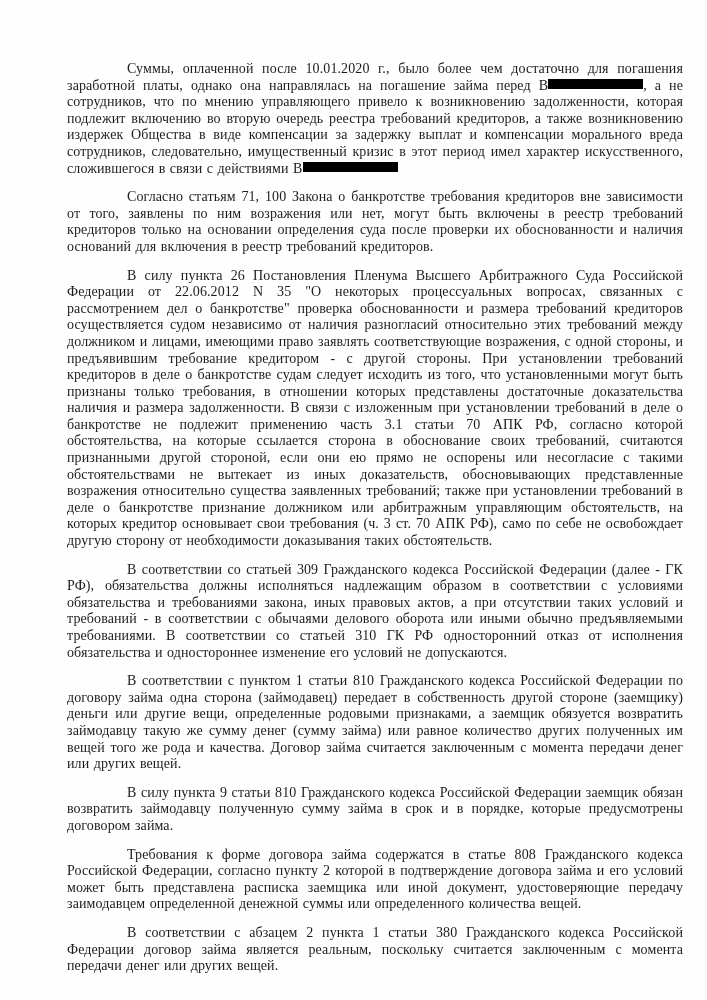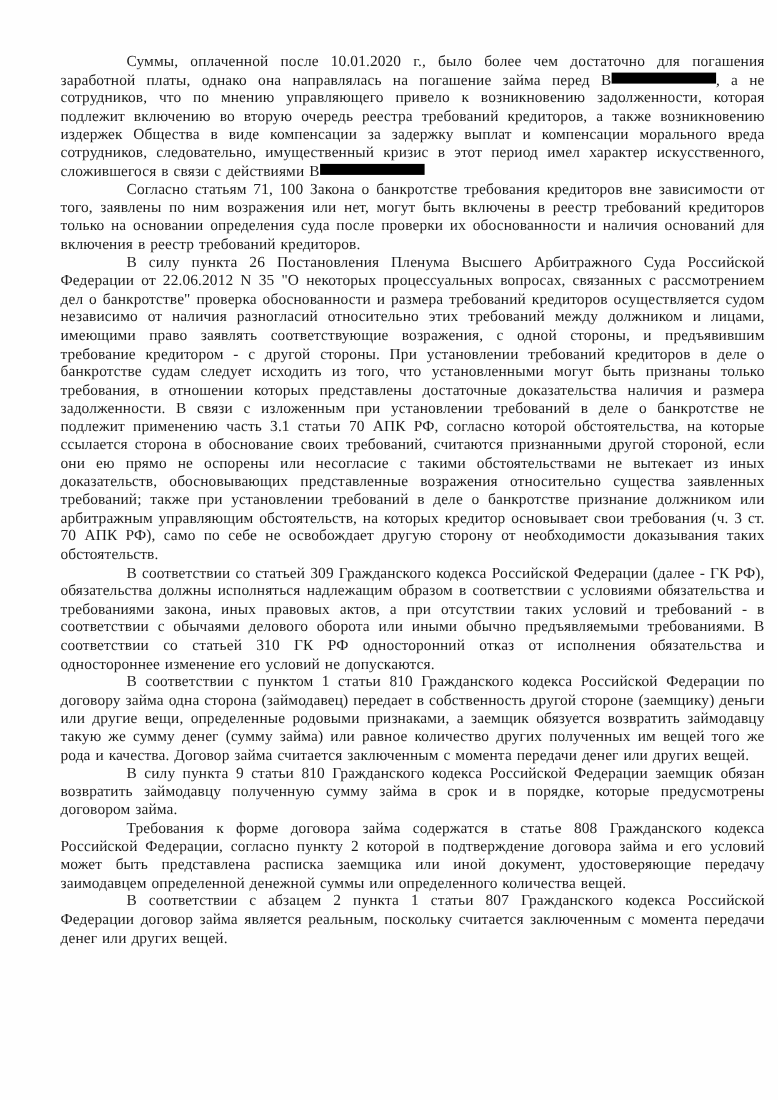--- a/index.html
+++ b/index.html
@@ -20,21 +20,21 @@
     position: absolute;
     left: 55px;
     top: 49px;
     width: 640px;
     font-size: 14px;
     line-height: 16.6px;
     text-align: justify;
     text-justify: inter-word;
   }
   .para {
-    margin: 0;
+    margin: 12px;
     padding: 0;
     text-indent: 60px;
     word-spacing: 0.06em;
     letter-spacing: 0.1px;
   }
   .redaction {
     display: inline-block;
     width: 95px;
     height: 10px;
     background: #000000;
@@ -48,15 +48,15 @@
 
 <div class="page">
   <div class="text-block">
       <p class="para"><span>Суммы, оплаченной после 10.01.2020 г., было более чем достаточно для погашения заработной платы, однако она направлялась на погашение займа перед В</span><span class="redaction" style="background: rgb(0, 0, 0);"></span><span>, а не сотрудников, что по мнению управляющего привело к возникновению задолженности, которая подлежит включению во вторую очередь реестра требований кредиторов, а также возникновению издержек Общества в виде компенсации за задержку выплат и компенсации морального вреда сотрудников, следовательно, имущественный кризис в этот период имел характер искусственного, сложившегося в связи с действиями В</span><span class="redaction" style="background: rgb(0, 0, 0);"></span></p>
       <p class="para"><span>Согласно статьям 71, 100 Закона о банкротстве требования кредиторов вне зависимости от того, заявлены по ним возражения или нет, могут быть включены в реестр требований кредиторов только на основании определения суда после проверки их обоснованности и наличия оснований для включения в реестр требований кредиторов.</span></p>
       <p class="para"><span>В силу пункта 26 Постановления Пленума Высшего Арбитражного Суда Российской Федерации от 22.06.2012 N 35 "О некоторых процессуальных вопросах, связанных с рассмотрением дел о банкротстве" проверка обоснованности и размера требований кредиторов осуществляется судом независимо от наличия разногласий относительно этих требований между должником и лицами, имеющими право заявлять соответствующие возражения, с одной стороны, и предъявившим требование кредитором - с другой стороны. При установлении требований кредиторов в деле о банкротстве судам следует исходить из того, что установленными могут быть признаны только требования, в отношении которых представлены достаточные доказательства наличия и размера задолженности. В связи с изложенным при установлении требований в деле о банкротстве не подлежит применению часть 3.1 статьи 70 АПК РФ, согласно которой обстоятельства, на которые ссылается сторона в обоснование своих требований, считаются признанными другой стороной, если они ею прямо не оспорены или несогласие с такими обстоятельствами не вытекает из иных доказательств, обосновывающих представленные возражения относительно существа заявленных требований; также при установлении требований в деле о банкротстве признание должником или арбитражным управляющим обстоятельств, на которых кредитор основывает свои требования (ч. 3 ст. 70 АПК РФ), само по себе не освобождает другую сторону от необходимости доказывания таких обстоятельств.</span></p>
       <p class="para"><span>В соответствии со статьей 309 Гражданского кодекса Российской Федерации (далее - ГК РФ), обязательства должны исполняться надлежащим образом в соответствии с условиями обязательства и требованиями закона, иных правовых актов, а при отсутствии таких условий и требований - в соответствии с обычаями делового оборота или иными обычно предъявляемыми требованиями. В соответствии со статьей 310 ГК РФ односторонний отказ от исполнения обязательства и одностороннее изменение его условий не допускаются.</span></p>
       <p class="para"><span>В соответствии с пунктом 1 статьи 810 Гражданского кодекса Российской Федерации по договору займа одна сторона (займодавец) передает в собственность другой стороне (заемщику) деньги или другие вещи, определенные родовыми признаками, а заемщик обязуется возвратить займодавцу такую же сумму денег (сумму займа) или равное количество других полученных им вещей того же рода и качества. Договор займа считается заключенным с момента передачи денег или других вещей.</span></p>
       <p class="para"><span>В силу пункта 9 статьи 810 Гражданского кодекса Российской Федерации заемщик обязан возвратить займодавцу полученную сумму займа в срок и в порядке, которые предусмотрены договором займа.</span></p>
       <p class="para"><span>Требования к форме договора займа содержатся в статье 808 Гражданского кодекса Российской Федерации, согласно пункту 2 которой в подтверждение договора займа и его условий может быть представлена расписка заемщика или иной документ, удостоверяющие передачу заимодавцем определенной денежной суммы или определенного количества вещей.</span></p>
-      <p class="para"><span>В соответствии с абзацем 2 пункта 1 статьи 807 Гражданского кодекса Российской Федерации договор займа является реальным, поскольку считается заключенным с момента передачи денег или других вещей.</span></p>
+      <p class="para"><span>В соответствии с абзацем 2 пункта 1 статьи 380 Гражданского кодекса Российской Федерации договор займа является реальным, поскольку считается заключенным с момента передачи денег или других вещей.</span></p>
     </div>
 </div>
 
 </body></html>

